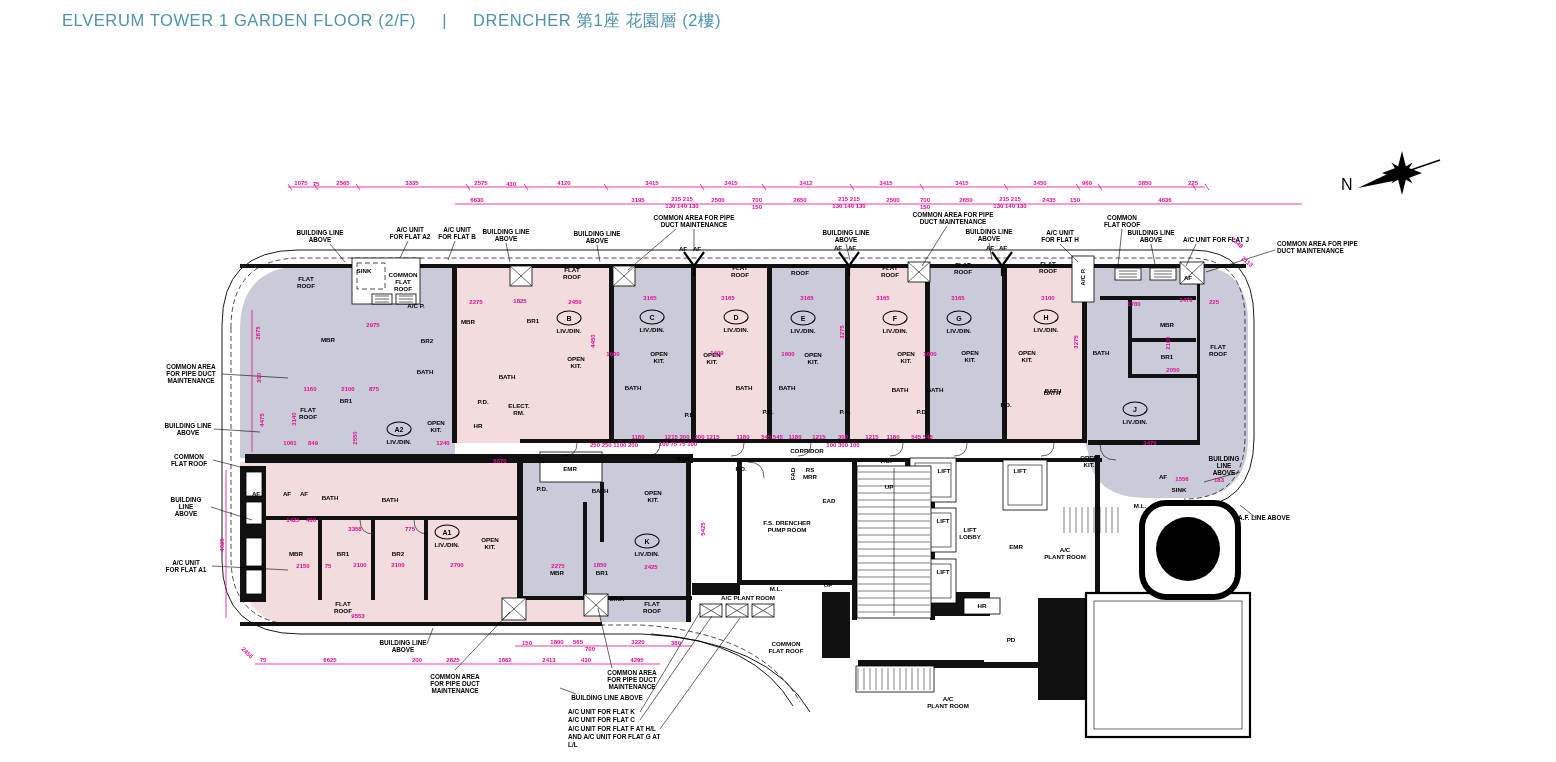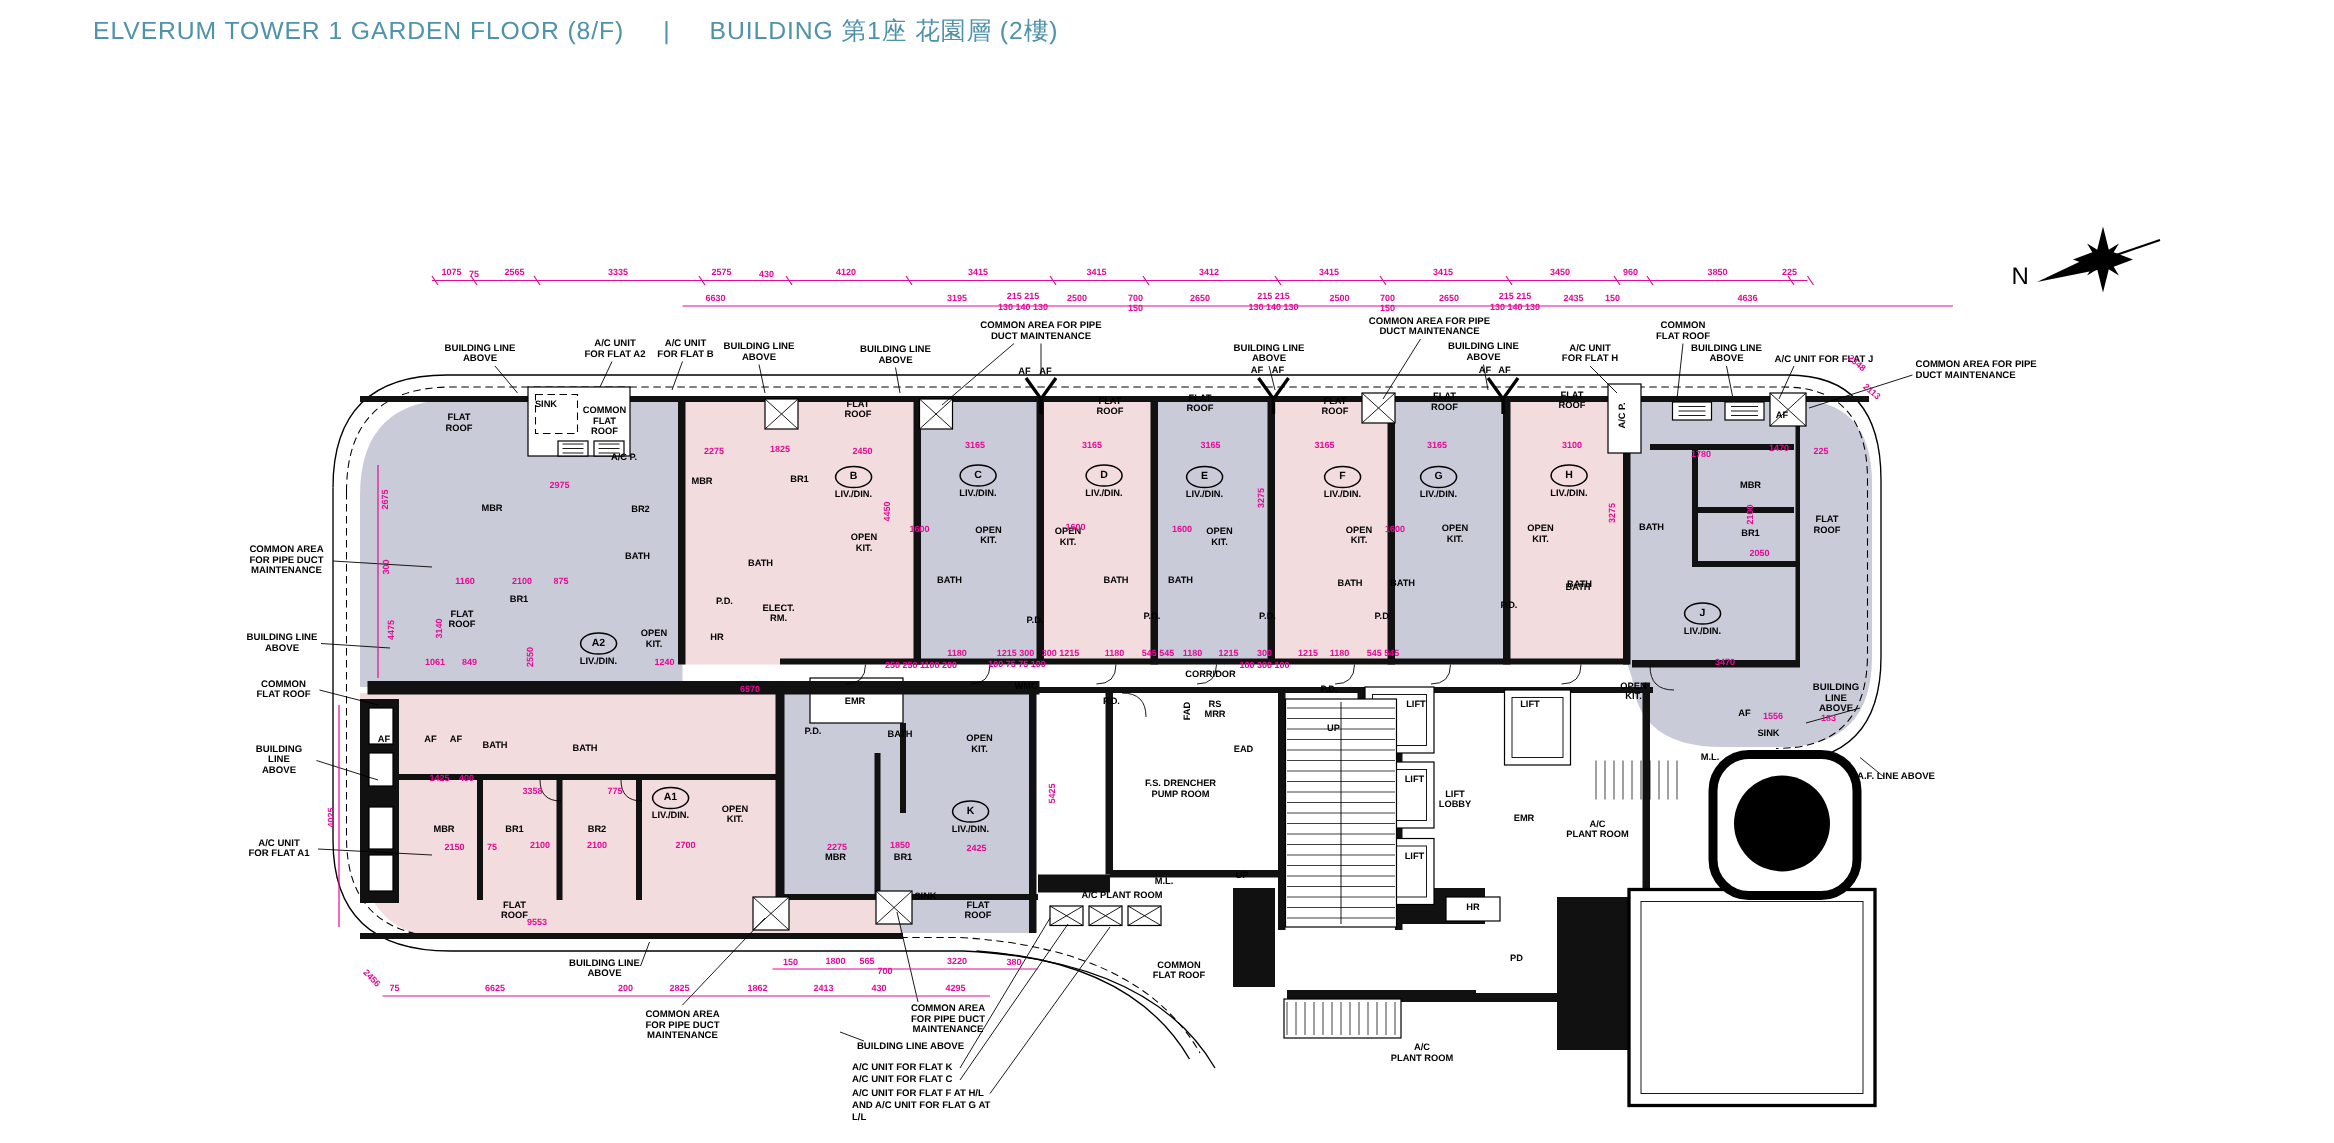--- a/index.html
+++ b/index.html
@@ -245,23 +245,23 @@
     <line x1="1088" y1="507" x2="1088" y2="533" class="w05"></line>
     <line x1="1094" y1="507" x2="1094" y2="533" class="w05"></line>
     <line x1="1100" y1="507" x2="1100" y2="533" class="w05"></line>
     <line x1="1106" y1="507" x2="1106" y2="533" class="w05"></line>
     <line x1="1112" y1="507" x2="1112" y2="533" class="w05"></line>
     <line x1="1118" y1="507" x2="1118" y2="533" class="w05"></line>
   </svg>
 
 <div id="plan">
   <div class="title">
-    <span>ELVERUM TOWER 1  GARDEN FLOOR (8/F)</span>
+    <span>ELVERUM TOWER 1  GARDEN FLOOR (2/F)</span>
     <span>|</span>
-    <span>BUILDING 第1座 花園層 (2樓)</span>
+    <span>DRENCHER 第1座 花園層 (2樓)</span>
   </div>
   <div class="compass-n">N</div>
 <div class="lbl room" style="left: 328px; top: 340px; transform: translate(-50%, -50%);">MBR</div>
     <div class="lbl room" style="left: 427px; top: 341px; transform: translate(-50%, -50%);">BR2</div>
     <div class="lbl room" style="left: 425px; top: 372px; transform: translate(-50%, -50%);">BATH</div>
     <div class="lbl room" style="left: 346px; top: 401px; transform: translate(-50%, -50%);">BR1</div>
     <div class="lbl room" style="left: 308px; top: 414px; transform: translate(-50%, -50%);">FLAT
 ROOF</div>
     <div class="lbl room" style="left: 306px; top: 283px; transform: translate(-50%, -50%);">FLAT
 ROOF</div>

